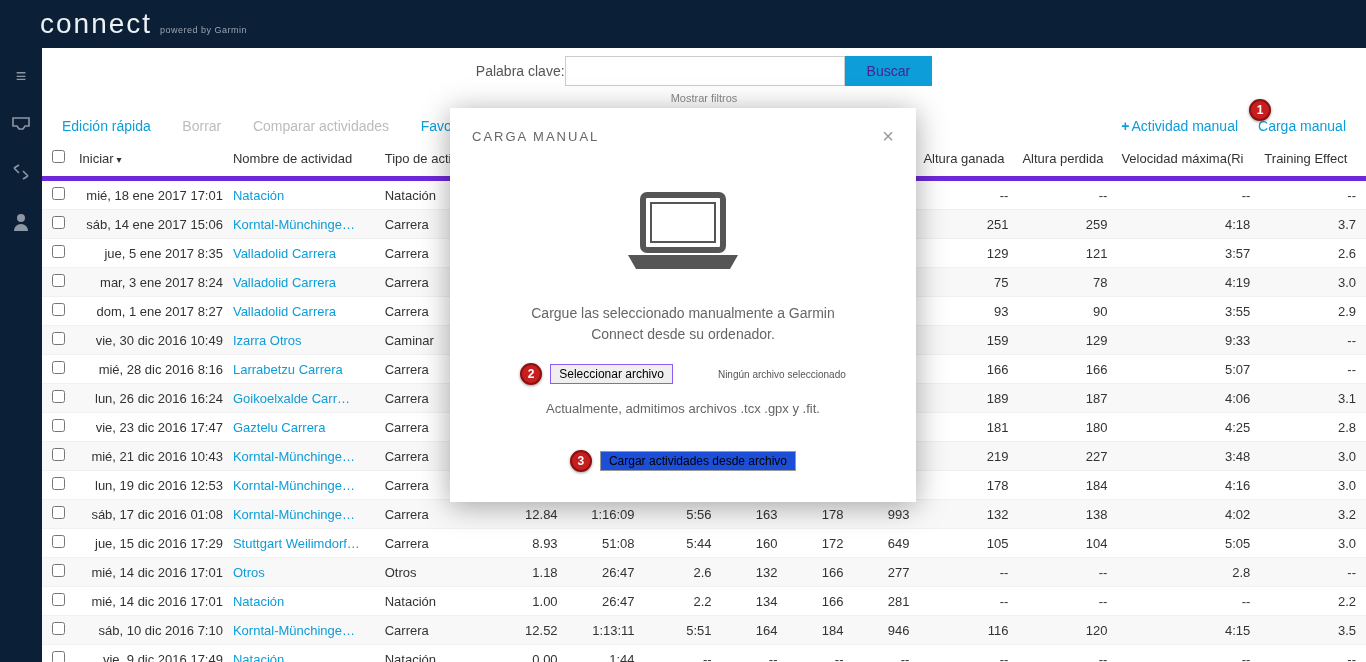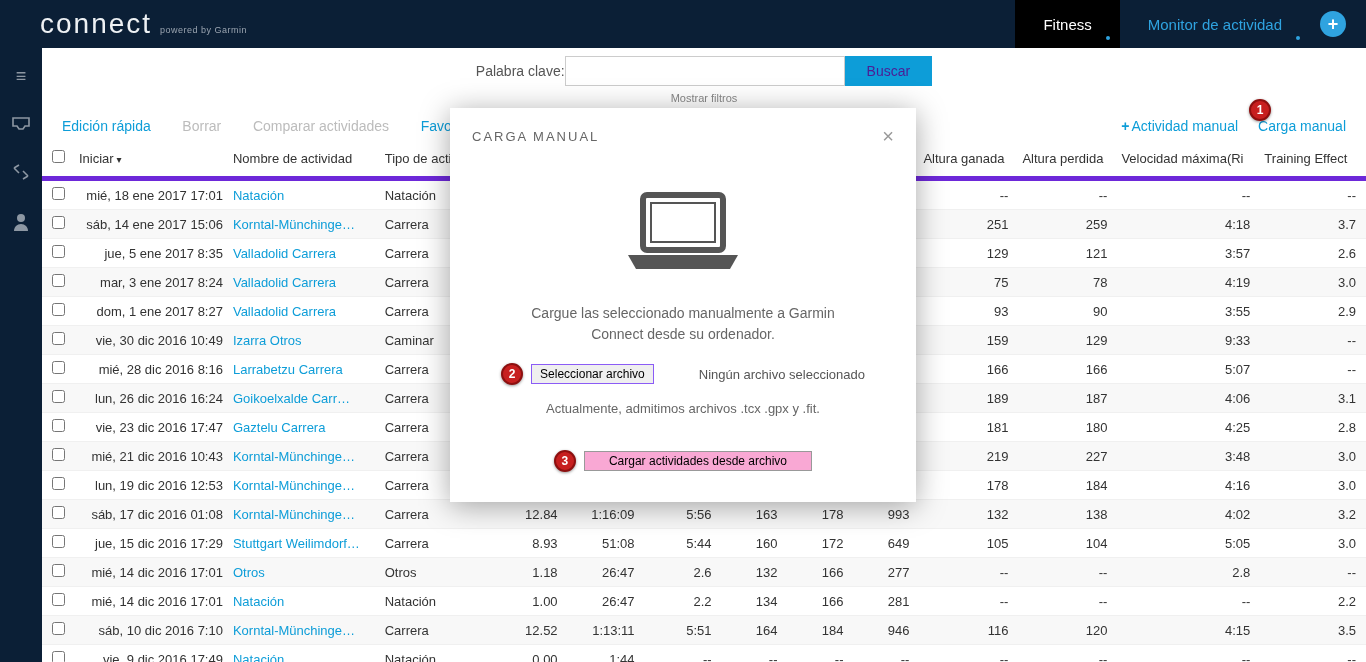--- a/index.html
+++ b/index.html
@@ -39,45 +39,34 @@
 .overlay { position:absolute; inset:0; display:flex; align-items:flex-start; justify-content:center; pointer-events:none; }
 .modal { margin-top:108px; width:466px; background:#fff; box-shadow:0 4px 28px rgba(0,0,0,0.35); pointer-events:auto; padding:0 0 30px 0; position:relative; }
 .modal-head { padding:18px 22px 14px; display:flex; align-items:center; }
 .modal-title { letter-spacing:2px; font-size:13px; color:#666; }
 .modal-close { margin-left:auto; color:#999; font-size:20px; cursor:pointer; line-height:1; }
 .modal-body { text-align:center; padding:10px 30px 0; color:#555; }
 .laptop { margin:20px auto 10px; width:130px; }
 .modal-desc { font-size:14px; color:#666; line-height:1.5; padding:10px 28px 18px; }
 .fileline { display:flex; align-items:center; justify-content:center; gap:8px; margin-bottom:16px; }
 .filebtn { background:#efefef; border:1px solid #8b5cf6; padding:2px 8px; font-size:12px; cursor:pointer; }
-.filestatus { color:#555; font-size:13px;margin-left:37px; }
+.filestatus { color:#555; font-size:10px;margin-left:37px; }
 .formats { font-size:13px; color:#666; margin-bottom:34px; }
 .loadline { display:flex; align-items:center; justify-content:center; gap:8px; }
-.loadbtn { background:#f9a8d4; border:1px solid #999; padding:2px 24px; font-size:12px; cursor:pointer; }
+.loadbtn { background:#1d4ed8; border:1px solid #999; padding:2px 8px; font-size:12px; cursor:pointer; }
 .annot { width:22px; height:22px; border-radius:50%; background:#c71f1f; border:2px solid #8d0f0f; color:#fff; font-size:12px; font-weight:bold; display:inline-flex; align-items:center; justify-content:center; box-shadow:0 1px 3px rgba(0,0,0,0.4); }
 .annot.a1 { position:absolute; top:99px; right:95px; z-index:50; }
 </style>
 </head>
 <body>
 
 <div class="topbar">
   <div class="logo">
     <span>connect</span>
     <span class="logo-sub">powered by Garmin</span>
-  </div>
-  <div class="topbar-right">
-    <div class="top-tab active">
-      <span>Fitness</span>
-        <span class="dot"></span>
-    </div>
-    <div class="top-tab blue">
-      <span>Monitor de actividad</span>
-        <span class="dot"></span>
-    </div>
-    <div class="plus-circle">+</div>
   </div>
 </div>
 
 <div class="sidebar">
   <div class="sidebar-icon">≡</div>
   <div class="sidebar-icon">
     <svg width="18" height="14" viewBox="0 0 18 14">
         <path d="M1 1h16v8l-4 0-2 3h-4l-2-3H1z" fill="none" stroke="#8d97a3" stroke-width="1.6"></path>
       </svg>
   </div>

